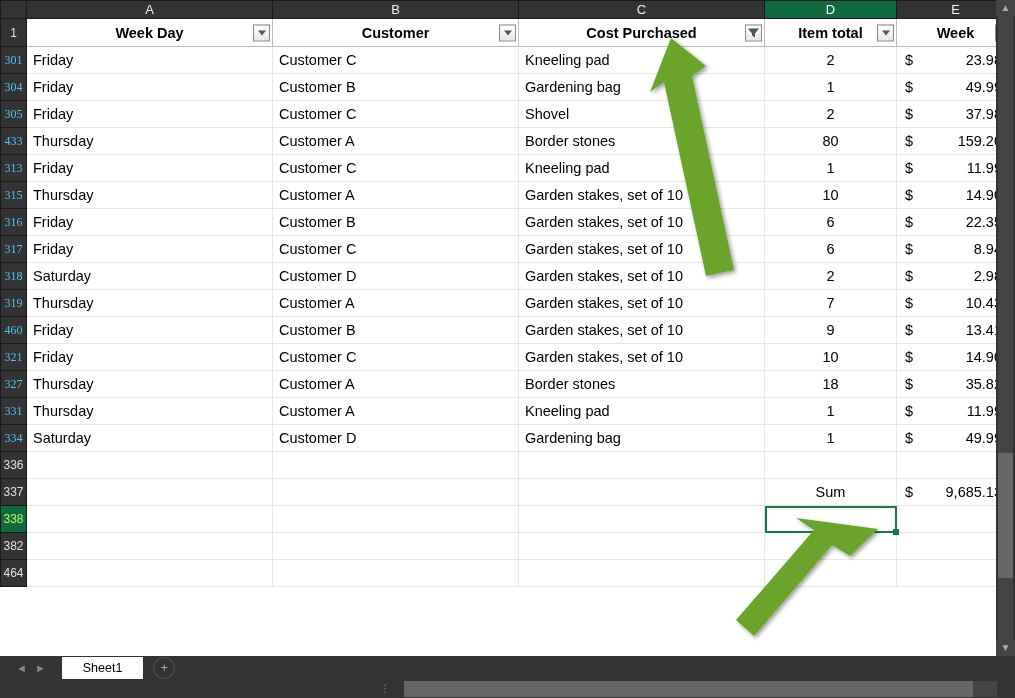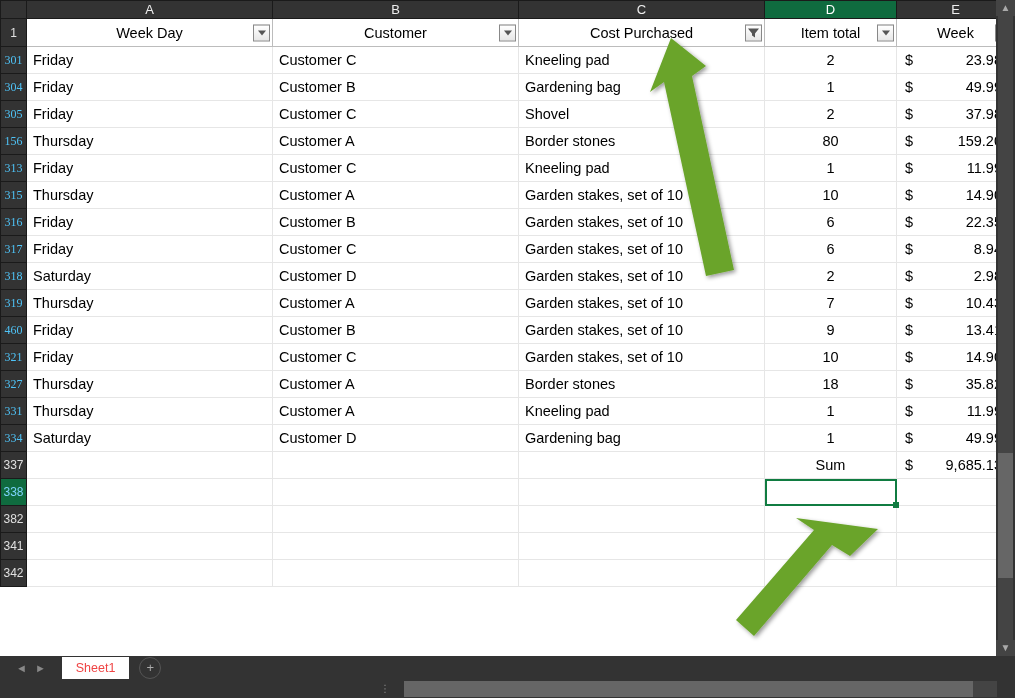--- a/index.html
+++ b/index.html
@@ -13,39 +13,39 @@
   col.c { }
   col.d { width: 132px; }
   col.e { width: 118px; }
   
   tr.colhdr td, tr.colhdr th { background: #333333; color: #eee; font-weight: normal; text-align: center; height: 18px; border: 1px solid #1a1a1a; font-size: 13px; }
   tr.colhdr td.active { background: #0f6b3f; color: #fff; }
   th.corner { background: #333333; border: 1px solid #1a1a1a; }
   
   td.rownum { background: #333333; color: #e0e0e0; text-align: center; font-size: 12px; border: 1px solid #1a1a1a; height: 27px; }
   td.rownum.blue { color: #4fc3f7; font-family: Liberation Serif, serif; }
-  td.rownum.active { background: #0f6b3f; color: #7dd3fc; }
+  td.rownum.active { background: #0f6b3f; color: #bef264; }
   
   td.cell { background: #fff; border: 1px solid #e6e6e6; padding: 0 6px; height: 27px; vertical-align: middle; color: #000; }
-  tr.tblhdr td.cell { font-weight: normal; text-align: center; height: 28px; position: relative; border: 1px solid #bcbcbc; margin-left: 44px; }
+  tr.tblhdr td.cell { font-weight: bold; text-align: center; height: 28px; position: relative; border: 1px solid #bcbcbc; margin-left: 44px; }
   .filter-btn { position: absolute; right: 2px; top: 50%; transform: translateY(-50%); width: 17px; height: 17px; border: 1px solid #888; background: linear-gradient(#fff,#e6e6e6); display: flex; align-items: center; justify-content: center; cursor: pointer; }
   .filter-btn .arrow { width: 0; height: 0; border-left: 4px solid transparent; border-right: 4px solid transparent; border-top: 5px solid #555; }
   .filter-btn svg { display: block; }
   td.center { text-align: center; }
   td.cost { position: relative; }
   td.cost .dollar { position: absolute; left: 8px; }
   td.cost .amt { display: block; text-align: right; padding-right: 6px; }
   
   .sel { outline: 2px solid #107c41; outline-offset: -2px; }
   .sel-handle { position: absolute; width: 6px; height: 6px; background: #107c41; }
   
   .tabbar { position: absolute; left: 0; right: 0; bottom: 19px; height: 23px; background: #333333; display: flex; align-items: center; color: #ccc; }
   .tab-nav { display: flex; gap: 8px; padding: 0 16px; }
   .tab-nav span { font-size: 11px; color: #888; cursor: pointer; }
-  .sheet-tab { background: #fff; color: #ef4444; padding: 4px 14px; font-size: 12.5px; border-top: none; }
+  .sheet-tab { background: #fff; color: #000000; padding: 4px 21px; font-size: 12.5px; border-top: none; }
   .add-tab { width: 22px; height: 22px; border: 1px solid #555; border-radius: 50%; display: flex; align-items: center; justify-content: center; margin-left: 10px; color: #aaa; font-size: 13px; cursor: pointer; }
   
   .hscroll { position: absolute; left: 0; right: 0; bottom: 0; height: 19px; background: #333333; display: flex; align-items: center; }
   .hscroll .dots { color: #888; padding: 0 14px 0 380px; font-size: 10px; }
   .hscroll .track { flex: 1; height: 16px; background: #444; margin-right: 18px; position: relative; }
   .hscroll .thumb { position: absolute; left: 0; top: 0; width: 96%; height: 100%; background: #666; }
   
   .vscroll-bar { position: absolute; right: 0; top: 0; width: 19px; height: 656px; background: #333333; }
   .vscroll-bar .varrow { height: 16px; background: #444; color: #aaa; font-size: 10px; text-align: center; line-height: 16px; }
   .vscroll-bar .vtrack { position: absolute; top: 16px; bottom: 16px; left: 2px; right: 2px; background: #444; }
@@ -138,21 +138,21 @@
             <td class="cell ">Friday</td>
             <td class="cell ">Customer C</td>
             <td class="cell ">Shovel</td>
             <td class="cell center">2</td>
             <td class="cell cost">
               <span class="dollar">$</span>
               <span class="amt">37.98</span>
             </td>
           </tr>
           <tr>
-            <td class="rownum blue">156</td>
+            <td class="rownum blue">433</td>
             <td class="cell ">Thursday</td>
             <td class="cell ">Customer A</td>
             <td class="cell ">Border stones</td>
             <td class="cell center">80</td>
             <td class="cell cost">
               <span class="dollar">$</span>
               <span class="amt">159.20</span>
             </td>
           </tr>
           <tr>
@@ -270,20 +270,28 @@
             <td class="cell ">Saturday</td>
             <td class="cell ">Customer D</td>
             <td class="cell ">Gardening bag</td>
             <td class="cell center">1</td>
             <td class="cell cost">
               <span class="dollar">$</span>
               <span class="amt">49.99</span>
             </td>
           </tr>
           <tr>
+            <td class="rownum">336</td>
+            <td class="cell "></td>
+            <td class="cell "></td>
+            <td class="cell "></td>
+            <td class="cell "></td>
+            <td class="cell "></td>
+          </tr>
+          <tr>
             <td class="rownum">337</td>
             <td class="cell "></td>
             <td class="cell "></td>
             <td class="cell "></td>
             <td class="cell center">Sum</td>
             <td class="cell cost">
               <span class="dollar">$</span>
               <span class="amt">9,685.13</span>
             </td>
           </tr>
@@ -299,29 +307,21 @@
           </tr>
           <tr>
             <td class="rownum">382</td>
             <td class="cell "></td>
             <td class="cell "></td>
             <td class="cell "></td>
             <td class="cell "></td>
             <td class="cell "></td>
           </tr>
           <tr>
-            <td class="rownum">341</td>
-            <td class="cell "></td>
-            <td class="cell "></td>
-            <td class="cell "></td>
-            <td class="cell "></td>
-            <td class="cell "></td>
-          </tr>
-          <tr>
-            <td class="rownum">342</td>
+            <td class="rownum">464</td>
             <td class="cell "></td>
             <td class="cell "></td>
             <td class="cell "></td>
             <td class="cell "></td>
             <td class="cell "></td>
           </tr>
         </tbody>
 </table>
 </div>
 

